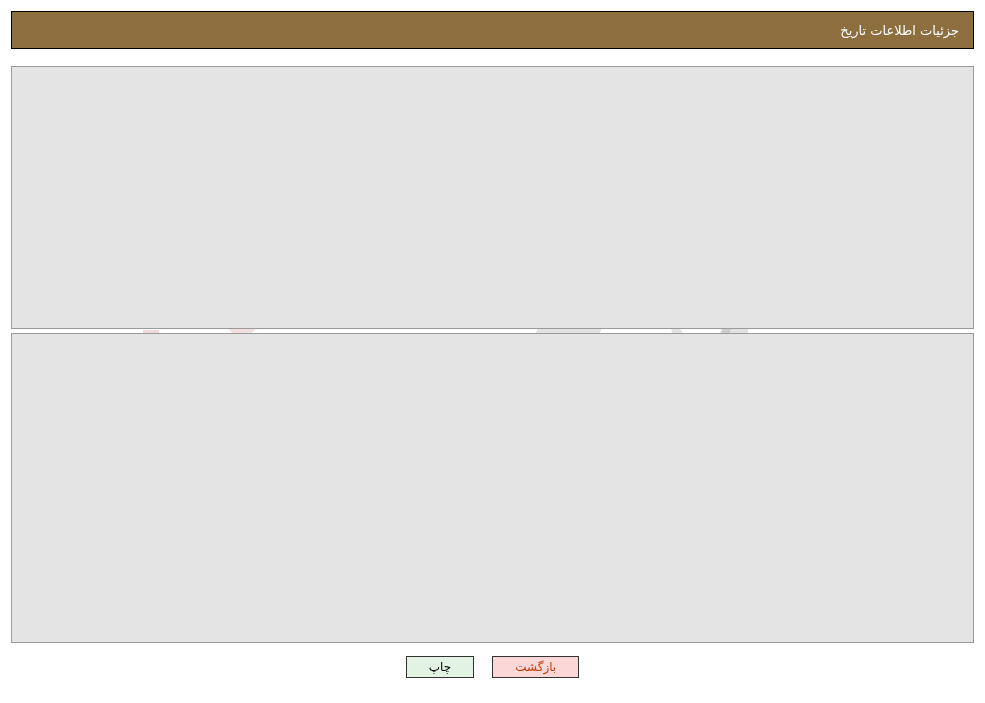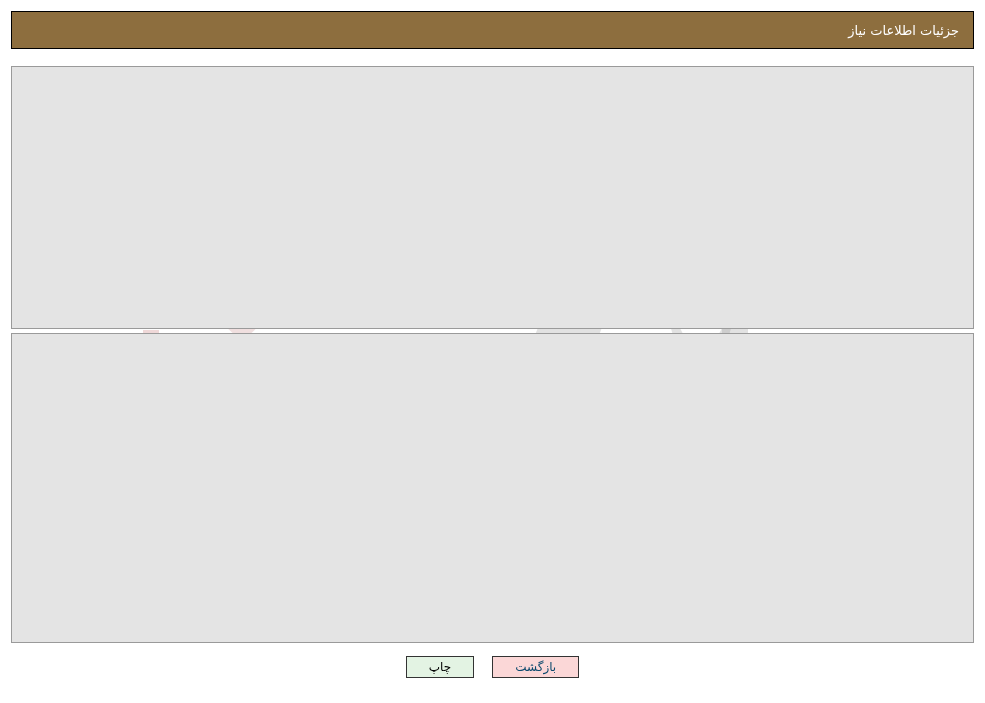--- a/index.html
+++ b/index.html
@@ -275,36 +275,36 @@
   }
   .btn {
     border: 1px solid #333333;
     font-size: 12px;
     padding: 3px 22px;
     cursor: pointer;
     box-sizing: border-box;
     font-family: "DejaVu Sans", "Liberation Sans", sans-serif;
   }
   .btn-print { background: #e3f3e3; color: #000; }
-  .btn-back  { background: #fbd7d7; color: #0c4a6e; }
+  .btn-back  { background: #fbd7d7; color: #c2410c; }
 </style>
 </head>
 <body>
 
 <div class="watermark">
   <div class="wm-shield"></div>
   <div class="wm-arrow"></div>
   <div class="wm-q1"></div>
   <div class="wm-q2"></div>
   <div class="wm-q3"></div>
   <div class="wm-text">AriaTender.net</div>
 </div>
 
 <div class="titlebar">
-  <span>جزئیات اطلاعات نیاز</span>
+  <span>جزئیات اطلاعات تاریخ</span>
 </div>
 
 <div class="panel" id="panel-top"></div>
 
 <div class="row" style="top:79px; right:27px;">
   <span class="lbl" style="width:110px;">شماره نیاز:</span>
   <span class="fld" style="width:200px; margin-right:10px;">1103093056000004</span>
 </div>
 <div class="row" style="top:79px; right:455px;">
   <span class="lbl">تاریخ و ساعت اعلان عمومی:</span>

